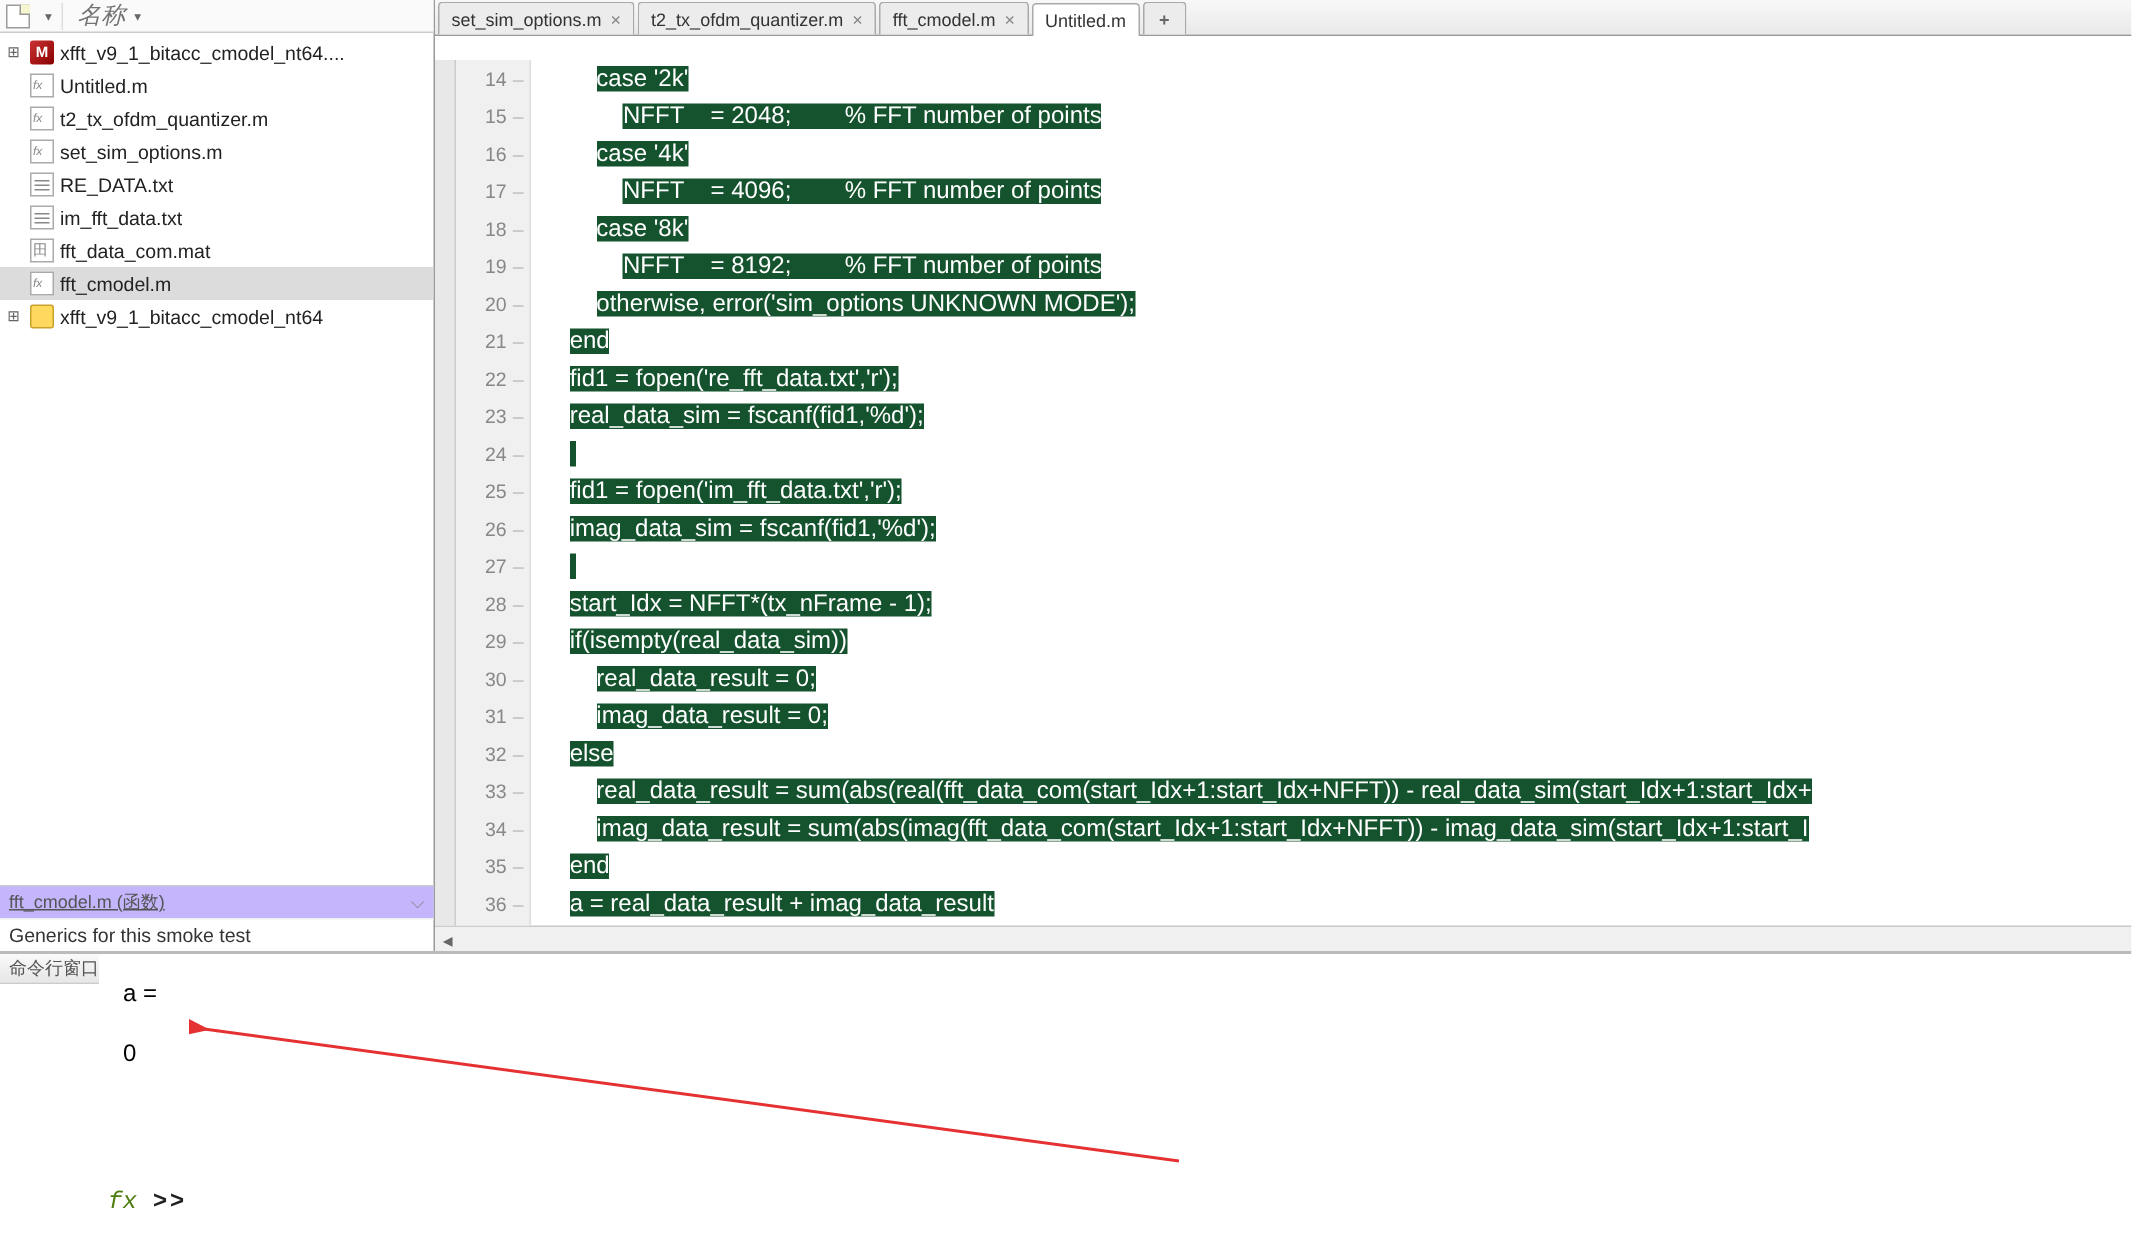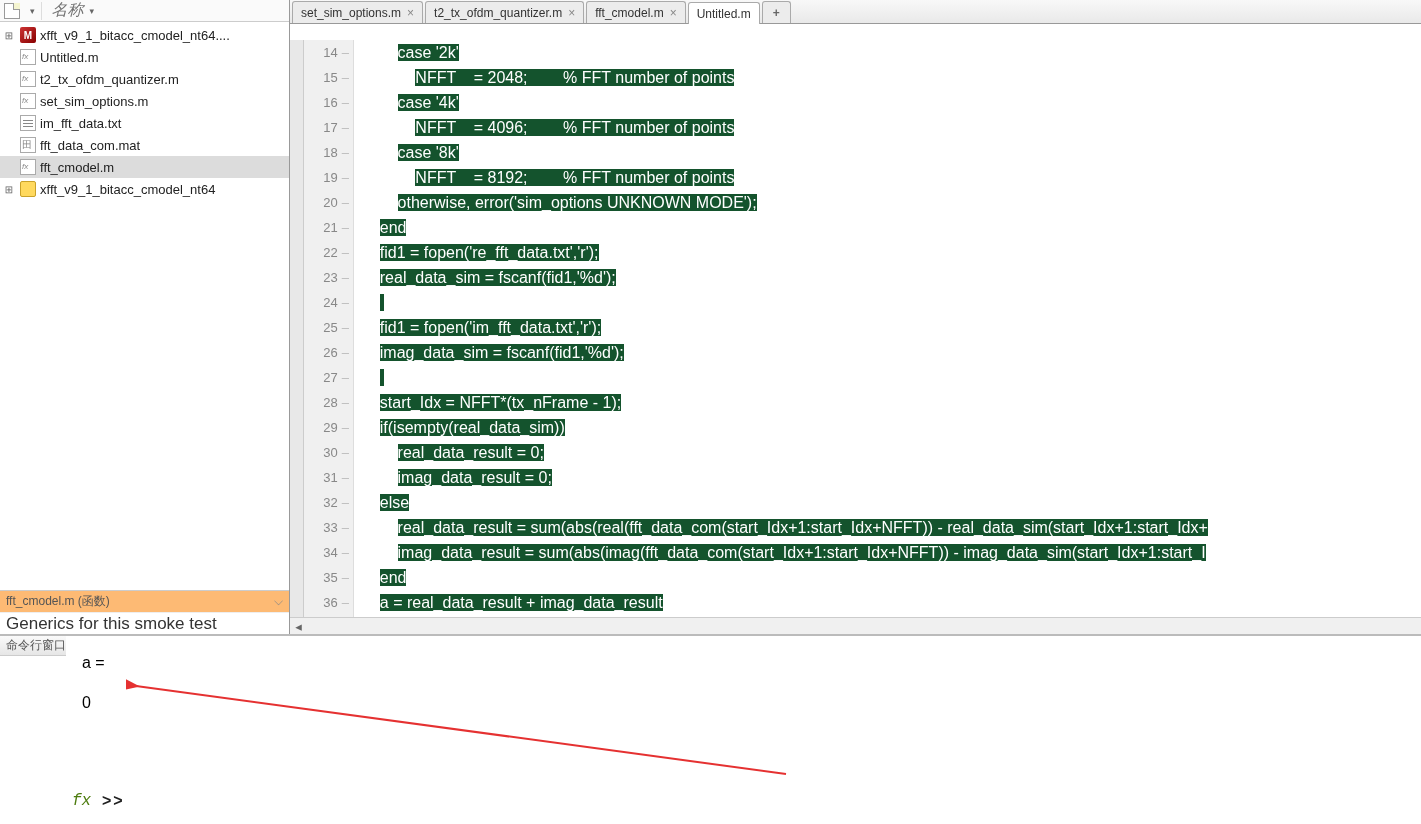--- a/index.html
+++ b/index.html
@@ -22,23 +22,23 @@
 .icon-model { background: linear-gradient(135deg,#c33,#800); border-radius: 2px; }
 .icon-model::after { content:"M"; color:#fff; font-size:10px; font-weight:bold; }
 .icon-mfile { background: #fff; border: 1px solid #aaa; position: relative; }
 .icon-mfile::after { content:"fx"; font-size:8px; color:#888; font-style:italic; position:absolute; left:1px; top:2px; }
 .icon-txt { background: #fff; border: 1px solid #aaa; }
 .icon-txt::before { content:""; position:absolute; width:10px; height:1px; background:#888; top:4px; left:2px; box-shadow: 0 3px 0 #888, 0 6px 0 #888; }
 .icon-txt { position: relative; }
 .icon-mat { background: #fff; border: 1px solid #aaa; position: relative; }
 .icon-mat::after { content:"田"; font-size:10px; color:#888; position:absolute; left:1px; top:0; }
 .icon-folder { background: #ffd95e; border-radius: 2px; border: 1px solid #caa22a; }
-.sb-bottom-label { height: 22px; border-top: 1px solid #ccc; padding-left: 6px; font-size: 12px; color: #555; display:flex; align-items:center; background:#fdba74; position:relative; }
+.sb-bottom-label { height: 22px; border-top: 1px solid #ccc; padding-left: 6px; font-size: 12px; color: #555; display:flex; align-items:center; background:#c4b5fd; position:relative;text-decoration:underline; }
 .sb-bottom-label::after { content:"⌵"; position:absolute; right:6px; top:3px; color:#888; }
-.sb-dummy { height: 22px; padding-left: 6px; display:flex; align-items:center; border-top: 1px solid #eee; font-size:17px; color:#333; }
+.sb-dummy { height: 22px; padding-left: 6px; display:flex; align-items:center; border-top: 1px solid #eee; font-size:13px; color:#333; }
 .editor-area { flex: 1; display: flex; flex-direction: column; min-width: 0; background:#fff; }
 .editor-gutterbar { width: 14px; background: #e8e8e8; border-right: 1px solid #ccc; }
 .editor-wrap { flex:1; display:flex; min-height:0; position:relative;margin-top:16px; }
 .tabs { display:flex; align-items:flex-end; height:24px; background: linear-gradient(#f8f8f8,#e9e9e9); border-bottom: 1px solid #999; padding-left: 2px; }
 .tab { display:flex; align-items:center; height:22px; padding:0 8px; margin-right:2px; border:1px solid #aaa; border-bottom:none; border-top-left-radius:3px; border-top-right-radius:3px; background:#ececec; font-size:12px; color:#333; }
 .tab.active { background:#fff; position:relative; top:1px; }
 .tab .close { margin-left:6px; color:#888; font-size:12px; }
 .tab.addtab { padding:0 10px; font-weight:bold; color:#666; }
 .code-gutter { width:50px; background:#f0f0f0; border-right:1px solid #ddd; font-size:13px; color:#888; text-align:right; padding-right:4px; }
 .code-gutter .ln { height:25px; line-height:25px; display:flex; justify-content:flex-end; align-items:center; }
@@ -81,20 +81,25 @@
           </div>
           <div class="file-row">
             <span class="expander"></span>
             <span class="icon icon-mfile"></span>
             <span class="label">t2_tx_ofdm_quantizer.m</span>
           </div>
           <div class="file-row">
             <span class="expander"></span>
             <span class="icon icon-mfile"></span>
             <span class="label">set_sim_options.m</span>
+          </div>
+          <div class="file-row">
+            <span class="expander"></span>
+            <span class="icon icon-txt"></span>
+            <span class="label">RE_DATA.txt</span>
           </div>
           <div class="file-row">
             <span class="expander"></span>
             <span class="icon icon-txt"></span>
             <span class="label">im_fft_data.txt</span>
           </div>
           <div class="file-row">
             <span class="expander"></span>
             <span class="icon icon-mat"></span>
             <span class="label">fft_data_com.mat</span>

